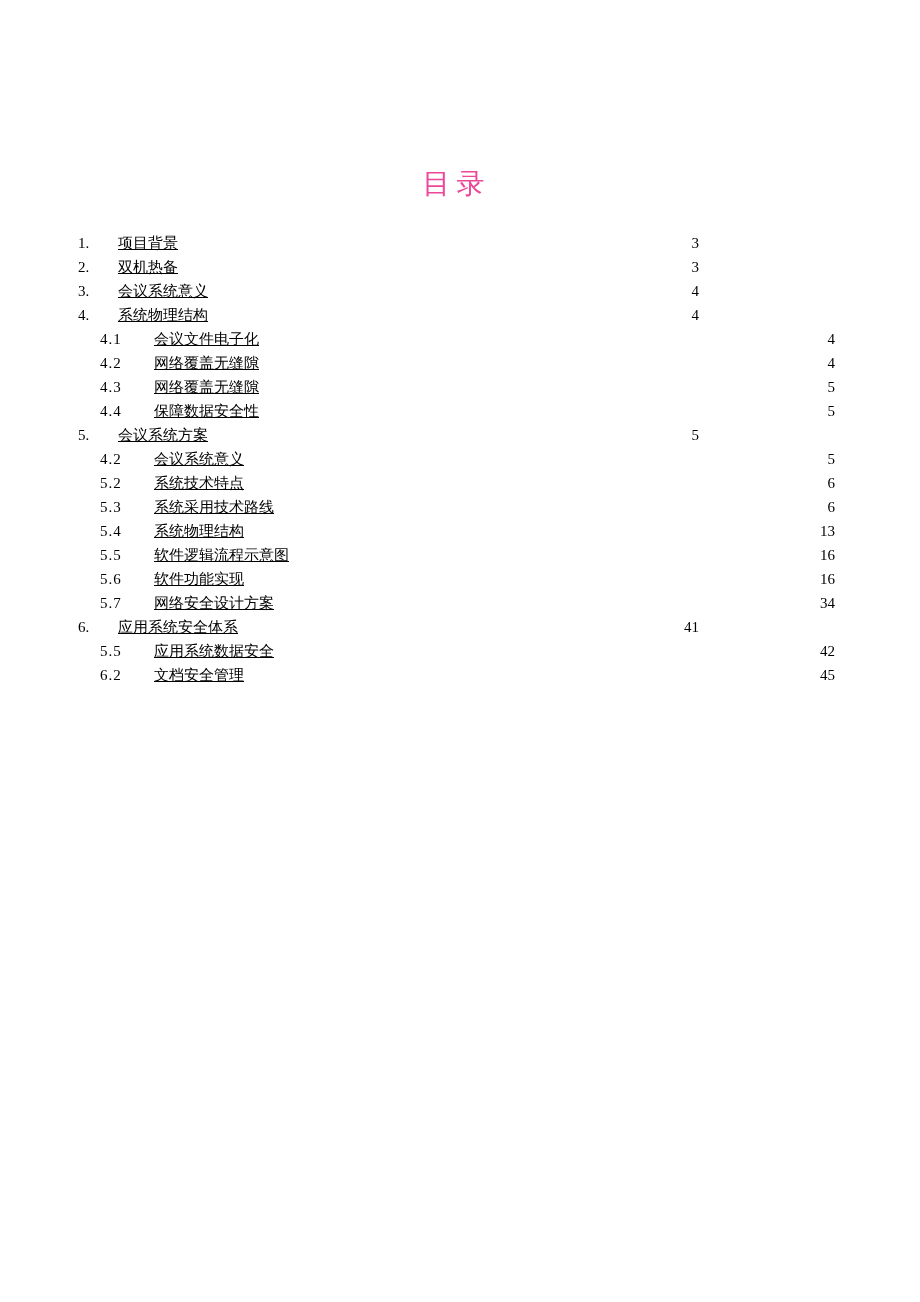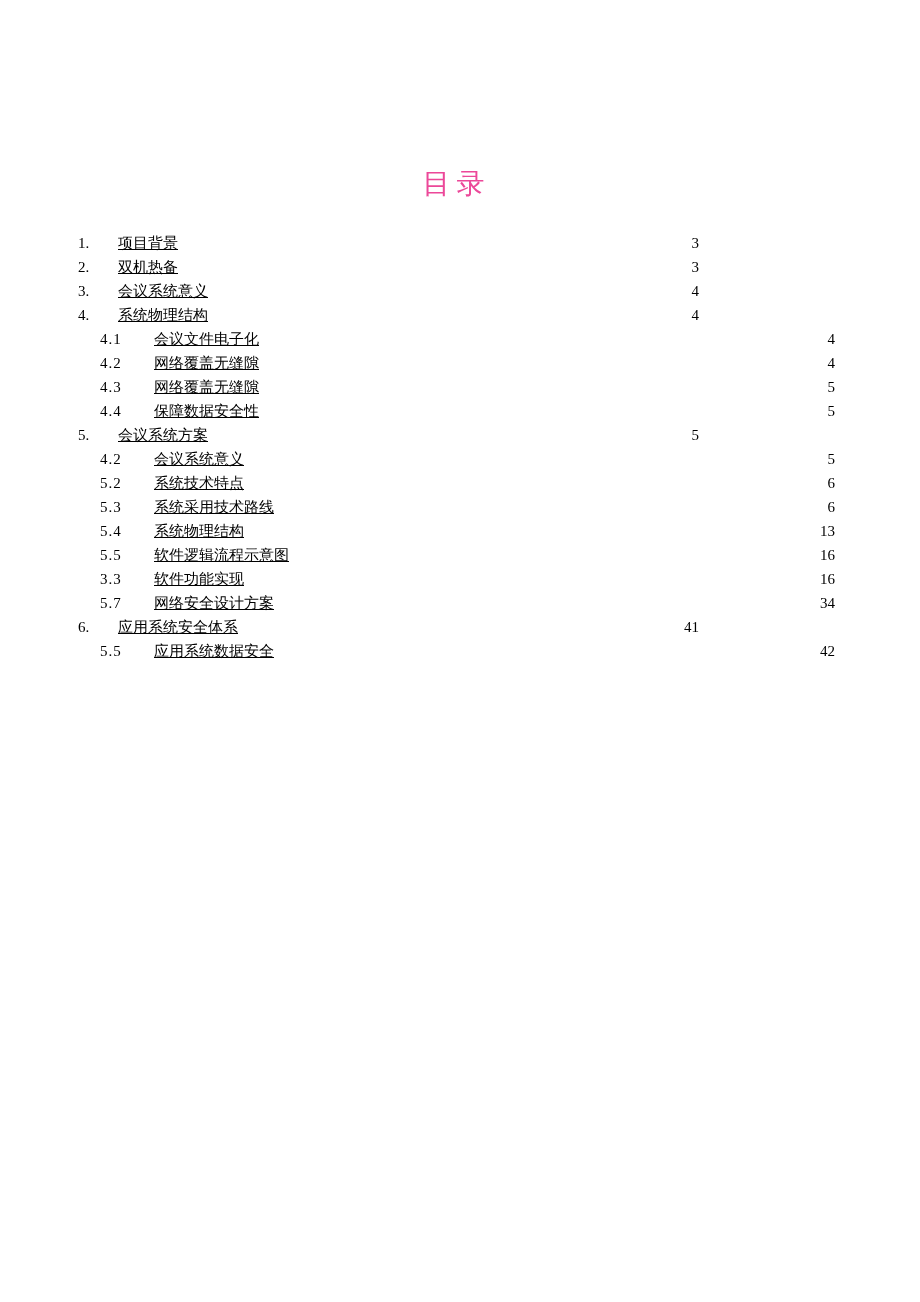--- a/index.html
+++ b/index.html
@@ -152,21 +152,21 @@
         <span class="toc-leader"></span>
         <span class="toc-page">13</span>
       </div>
       <div class="toc-line level2">
         <span class="toc-sub-num">5.5</span>
         <span class="toc-label">软件逻辑流程示意图</span>
         <span class="toc-leader"></span>
         <span class="toc-page">16</span>
       </div>
       <div class="toc-line level2">
-        <span class="toc-sub-num">3.3</span>
+        <span class="toc-sub-num">5.6</span>
         <span class="toc-label">软件功能实现</span>
         <span class="toc-leader"></span>
         <span class="toc-page">16</span>
       </div>
       <div class="toc-line level2">
         <span class="toc-sub-num">5.7</span>
         <span class="toc-label">网络安全设计方案</span>
         <span class="toc-leader"></span>
         <span class="toc-page">34</span>
       </div>
@@ -175,14 +175,20 @@
         <span class="toc-label">应用系统安全体系</span>
         <span class="toc-leader"></span>
         <span class="toc-page">41</span>
       </div>
       <div class="toc-line level2">
         <span class="toc-sub-num">5.5</span>
         <span class="toc-label">应用系统数据安全</span>
         <span class="toc-leader"></span>
         <span class="toc-page">42</span>
       </div>
+      <div class="toc-line level2">
+        <span class="toc-sub-num">6.2</span>
+        <span class="toc-label">文档安全管理</span>
+        <span class="toc-leader"></span>
+        <span class="toc-page">45</span>
+      </div>
     </div>
 </div>
 
 </body></html>

